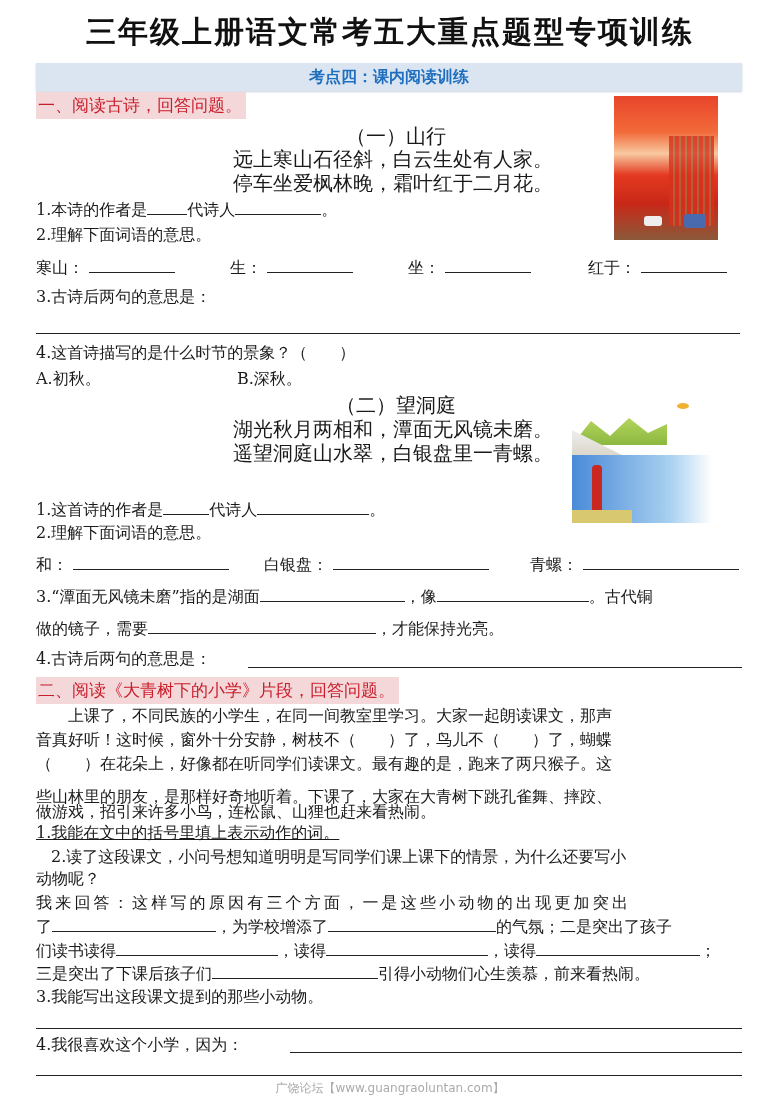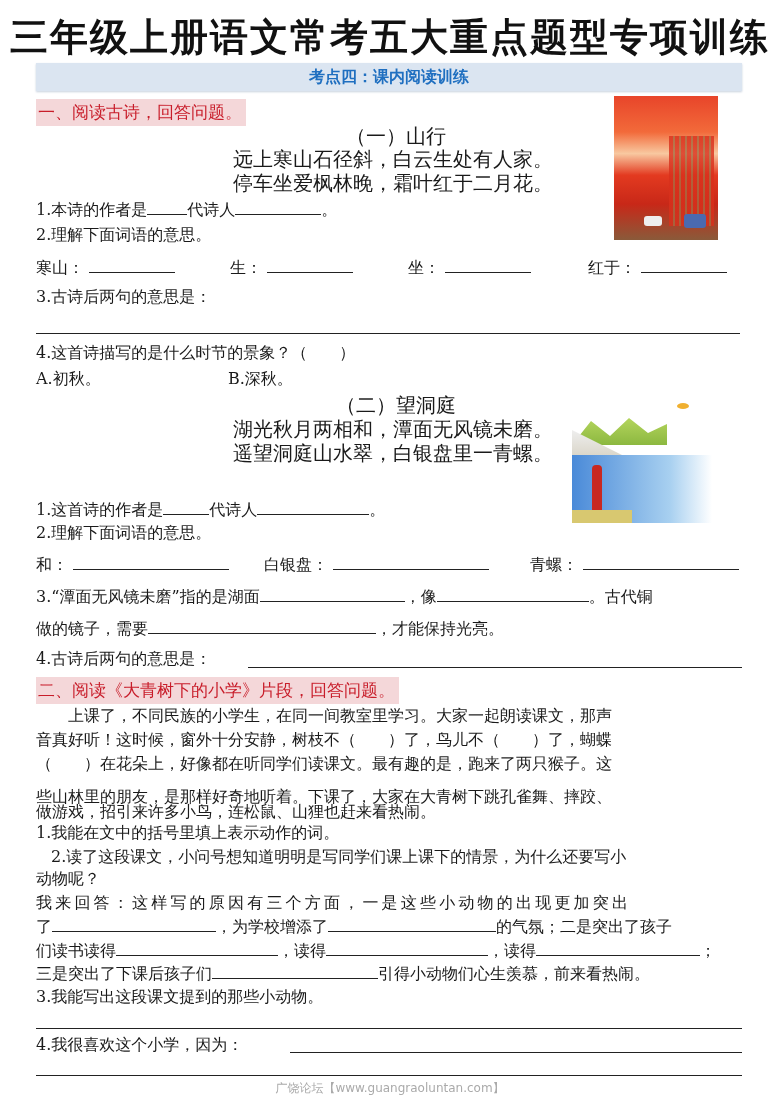--- a/index.html
+++ b/index.html
@@ -1,37 +1,37 @@
 <!DOCTYPE html>
 <html><head>
 <meta charset="utf-8">
 <style>
   html,body{margin:0;padding:0;background:#fff;}
   body{width:780px;height:1103px;position:relative;overflow:hidden;
        font-family:"DejaVu Serif","Liberation Serif",serif;color:#1a1a1a;}
   .abs{position:absolute;white-space:nowrap;}
-  .title{left:0;width:780px;top:12px;text-align:center;font-size:38px;letter-spacing:2px;color:#111;font-weight:bold;}
+  .title{left:0;width:780px;top:12px;text-align:center;font-size:30px;letter-spacing:2px;color:#111;font-weight:bold;}
   .topic-bar{left:36px;top:63px;width:706px;height:28px;background:#dbe5f1;
              box-shadow:0 1px 2px #c8d2de;text-align:center;line-height:28px;
              color:#1f6fc0;font-weight:bold;font-size:16px;font-family:"DejaVu Sans","Liberation Sans",sans-serif;}
   .sec-head{background:#f4d7d9;color:#c81d2a;font-size:17px;height:27px;line-height:27px;padding:0 4px 0 2px;}
   .t{font-size:16px;line-height:22px;}
   .poem{font-size:20px;line-height:22px;}
   .blank{display:inline-block;border-bottom:1px solid #222;height:16px;vertical-align:baseline;}
   .fullline{position:absolute;border-bottom:1px solid #222;height:0;}
   .footer{left:0;width:780px;top:1080px;text-align:center;font-size:12px;color:#aaa;font-family:"DejaVu Sans","Liberation Sans",sans-serif;}
   .img{position:absolute;}
 </style>
 </head>
 <body>
 
 <div class="abs title">三年级上册语文常考五大重点题型专项训练</div>
 <div class="abs topic-bar">考点四：课内阅读训练</div>
 
-<div class="abs sec-head" style="left:36px;top:99px;">一、阅读古诗，回答问题。</div>
+<div class="abs sec-head" style="left:36px;top:92px;">一、阅读古诗，回答问题。</div>
 
 <div class="abs poem" style="left:346px;top:125px;">（一）山行</div>
 <div class="abs poem" style="left:233px;top:148px;text-align:center;">远上寒山石径斜，白云生处有人家。</div>
 <div class="abs poem" style="left:233px;top:172px;">停车坐爱枫林晚，霜叶红于二月花。</div>
 
 <div class="img" style="left:614px;top:96px;width:104px;height:144px;
      background:linear-gradient(180deg,#e8452a 0%,#f26a3a 25%,#f8c8a0 40%,#e33a20 55%,#c82818 75%,#8a5a3a 100%);">
   <div style="position:absolute;left:55px;top:40px;width:45px;height:90px;background:repeating-linear-gradient(90deg,#d8301c 0 4px,#a86a40 4px 6px);opacity:.8"></div>
   <div style="position:absolute;left:30px;top:120px;width:18px;height:10px;background:#eee;border-radius:3px"></div>
   <div style="position:absolute;left:70px;top:118px;width:22px;height:14px;background:#4a6ab0;border-radius:3px"></div>
@@ -45,21 +45,21 @@
 <div class="abs t" style="left:36px;top:256px;"><span>寒山：</span> <span class="blank" style="width:86px"></span></div>
 <div class="abs t" style="left:230px;top:256px;"><span>生：</span> <span class="blank" style="width:86px"></span></div>
 <div class="abs t" style="left:408px;top:256px;"><span>坐：</span> <span class="blank" style="width:86px"></span></div>
 <div class="abs t" style="left:588px;top:256px;"><span>红于：</span> <span class="blank" style="width:86px"></span></div>
 
 <div class="abs t" style="left:36px;top:286px;">3.古诗后两句的意思是：</div>
 <div class="fullline" style="left:36px;top:333px;width:704px;"></div>
 
 <div class="abs t" style="left:36px;top:342px;">4.这首诗描写的是什么时节的景象？（　　）</div>
 <div class="abs t" style="left:36px;top:368px;">A.初秋。</div>
-<div class="abs t" style="left:228px;top:368px;">B.深秋。</div>
+<div class="abs t" style="left:237px;top:368px;">B.深秋。</div>
 
 <div class="abs poem" style="left:336px;top:394px;">（二）望洞庭</div>
 <div class="abs poem" style="left:233px;top:418px;text-align:right;">湖光秋月两相和，潭面无风镜未磨。</div>
 <div class="abs poem" style="left:233px;top:442px;">遥望洞庭山水翠，白银盘里一青螺。</div>
 
 <div class="img" style="left:572px;top:395px;width:172px;height:128px;background:#fff;">
   <div style="position:absolute;left:105px;top:8px;width:12px;height:6px;background:#f0b030;border-radius:50%"></div>
   <div style="position:absolute;left:0;top:20px;width:95px;height:30px;background:linear-gradient(180deg,#b8d860,#8cb840);clip-path:polygon(0 100%,20% 20%,40% 70%,60% 10%,80% 60%,100% 30%,100% 100%)"></div>
   <div style="position:absolute;left:0;top:35px;width:60px;height:50px;background:linear-gradient(180deg,#eee,#c8c0a8);clip-path:polygon(0 0,100% 60%,80% 100%,0 100%)"></div>
   <div style="position:absolute;left:0;top:60px;width:140px;height:68px;background:linear-gradient(90deg,#4a8ad8,#a8d0f0 70%,#fff)"></div>
@@ -86,21 +86,21 @@
 <div class="fullline" style="left:248px;top:667px;width:494px;"></div>
 
 <div class="abs sec-head" style="left:36px;top:677px;">二、阅读《大青树下的小学》片段，回答问题。</div>
 
 <div class="abs t" style="left:36px;top:705px;">　　上课了，不同民族的小学生，在同一间教室里学习。大家一起朗读课文，那声</div>
 <div class="abs t" style="left:36px;top:729px;">音真好听！这时候，窗外十分安静，树枝不（　　）了，鸟儿不（　　）了，蝴蝶</div>
 <div class="abs t" style="left:36px;top:753px;">（　　）在花朵上，好像都在听同学们读课文。最有趣的是，跑来了两只猴子。这</div>
 <div class="abs t" style="left:36px;top:777px;margin-top:9px;">些山林里的朋友，是那样好奇地听着。下课了，大家在大青树下跳孔雀舞、摔跤、</div>
 <div class="abs t" style="left:36px;top:801px;">做游戏，招引来许多小鸟，连松鼠、山狸也赶来看热闹。</div>
 
-<div class="abs t" style="left:36px;top:822px;">1.我能在文中的括号里填上表示动作的词。</div>
+<div class="abs t" style="left:36px;top:822px;text-decoration:underline;">1.我能在文中的括号里填上表示动作的词。</div>
 <div class="abs t" style="left:37px;top:846px;margin-left:14px;">2.读了这段课文，小问号想知道明明是写同学们课上课下的情景，为什么还要写小</div>
 <div class="abs t" style="left:36px;top:868px;">动物呢？</div>
 <div class="abs t" style="left:36px;top:892px;letter-spacing:3.2px;">我来回答：这样写的原因有三个方面，一是这些小动物的出现更加突出</div>
 
 <div class="abs t" style="left:36px;top:915px;">
   <span>了</span><span class="blank" style="width:164px"></span><span>，为学校增添了</span><span class="blank" style="width:168px"></span><span>的气氛；二是突出了孩子</span>
 </div>
 <div class="abs t" style="left:36px;top:939px;">
   <span>们读书读得</span><span class="blank" style="width:162px"></span><span>，读得</span><span class="blank" style="width:162px"></span><span>，读得</span><span class="blank" style="width:164px"></span><span>；</span>
 </div>

